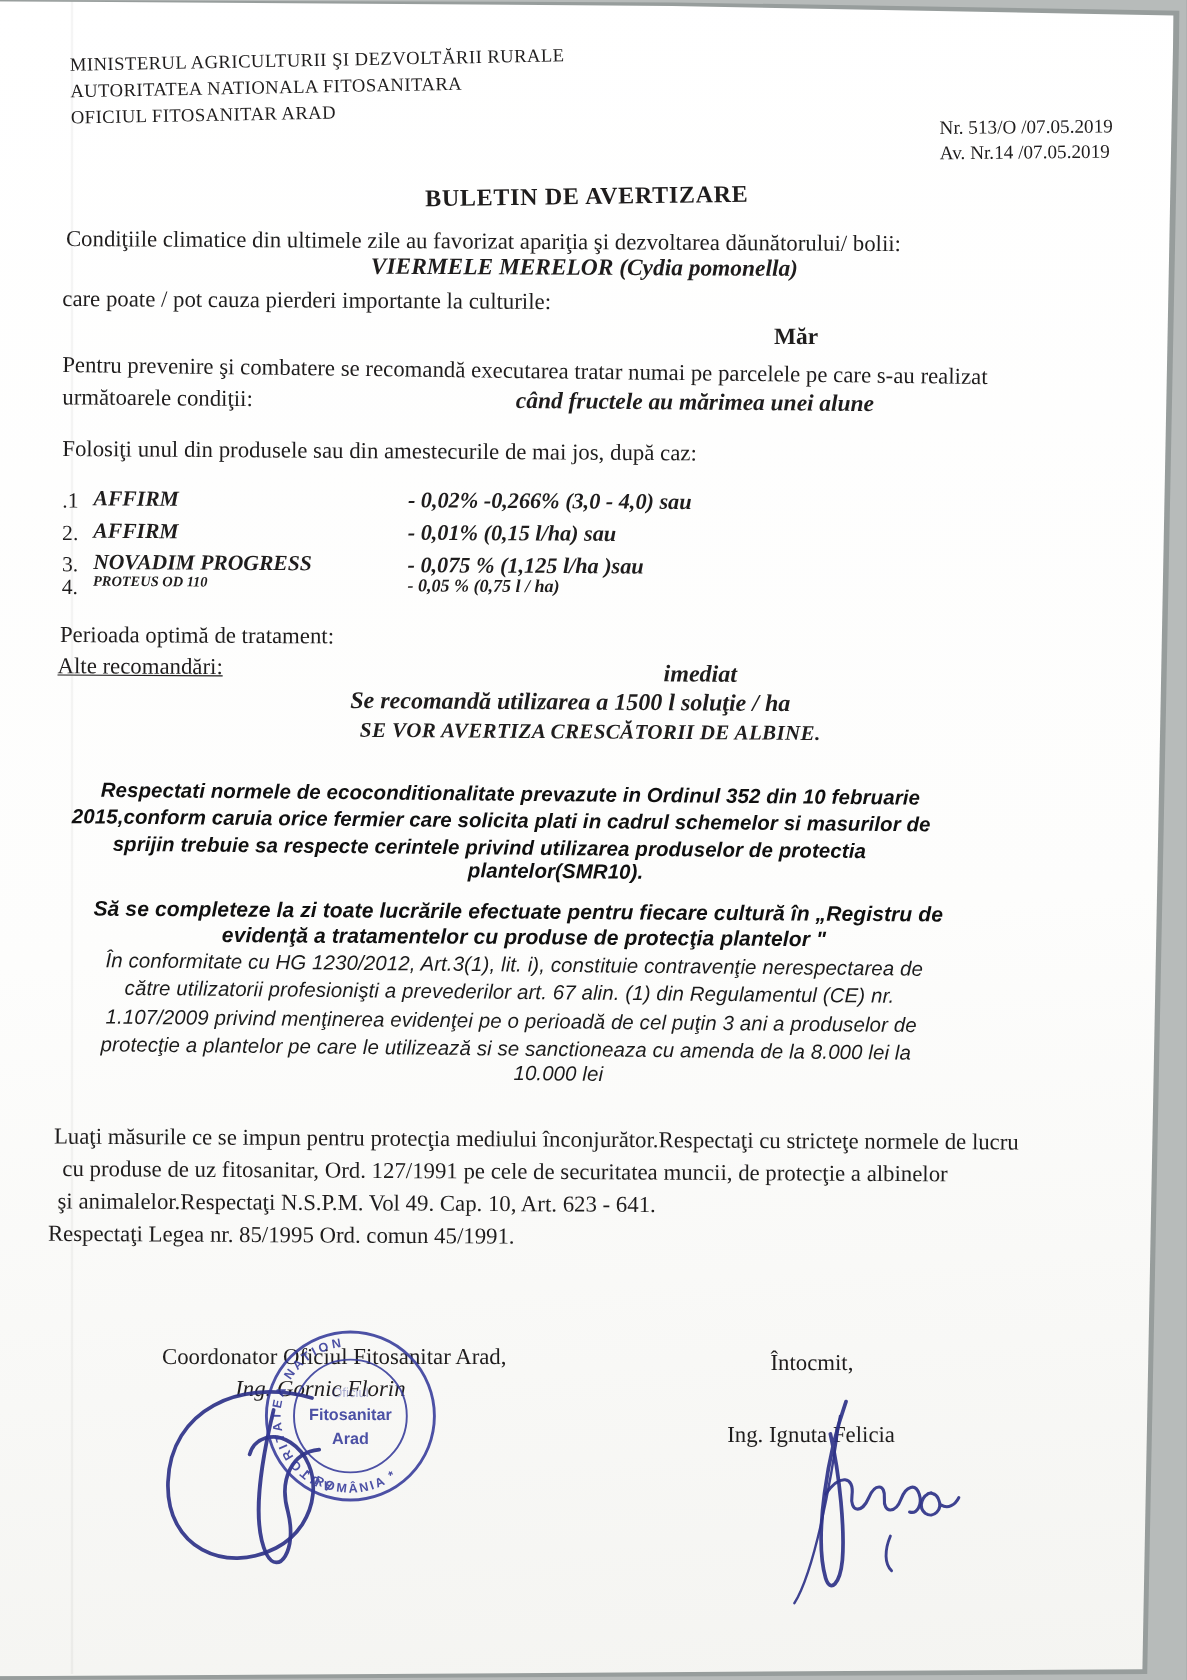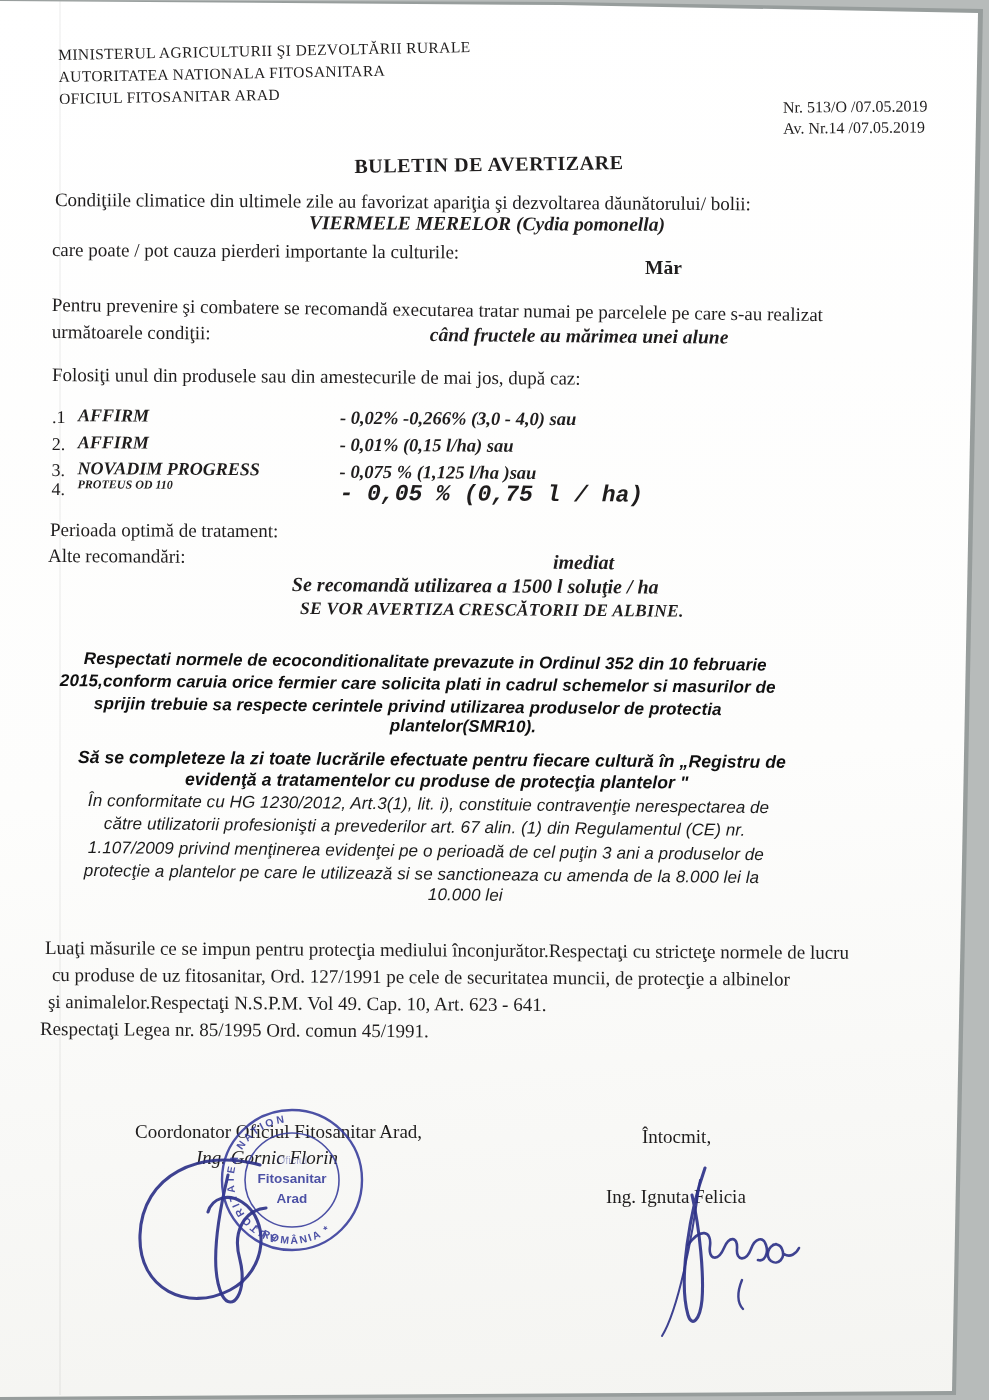--- a/index.html
+++ b/index.html
@@ -41,21 +41,21 @@
     <div class="abs" style="left:783px;top:96px;font-size:16px;line-height:21px;transform:rotate(-0.5deg);">
       <div>Nr. 513/O /07.05.2019</div>
       <div>Av. Nr.14 /07.05.2019</div>
     </div>
 
     <div class="abs b" style="left:489px;top:153px;font-size:20px;letter-spacing:0.6px;transform:translateX(-50%) rotate(-0.8deg);">BULETIN DE AVERTIZARE</div>
 
     <div class="abs body19" style="left:55px;top:189px;transform:rotate(0.35deg);transform-origin:left top;">Condiţiile climatice din ultimele zile au favorizat apariţia şi dezvoltarea dăunătorului/ bolii:</div>
     <div class="abs bi" style="left:487px;top:213px;font-size:19.5px;transform:translateX(-50%) rotate(0.3deg);">VIERMELE MERELOR (Cydia pomonella)</div>
     <div class="abs body19" style="left:52px;top:239px;transform:rotate(0.35deg);transform-origin:left top;">care poate / pot cauza pierderi importante la culturile:</div>
-    <div class="abs b" style="left:645px;top:257px;font-size:19.5px;">Măr</div>
+    <div class="abs b" style="left:645px;top:271px;font-size:19.5px;">Măr</div>
     <div class="abs body19" style="left:52px;top:294px;transform:rotate(0.75deg);transform-origin:left top;">Pentru prevenire şi combatere se recomandă executarea tratar numai pe parcelele pe care s-au realizat</div>
     <div class="abs body19" style="left:52px;top:321px;transform:rotate(0.5deg);transform-origin:left top;">următoarele condiţii:</div>
     <div class="abs bi" style="left:430px;top:324px;font-size:19.5px;transform:rotate(0.5deg);transform-origin:left top;">când fructele au mărimea unei alune</div>
 
     <div class="abs body19" style="left:52px;top:364px;transform:rotate(0.4deg);transform-origin:left top;">Folosiţi unul din produsele sau din amestecurile de mai jos, după caz:</div>
 
     <div class="abs" style="left:0;top:0;transform:rotate(0.35deg);transform-origin:55px 410px;">
       <div class="abs" style="left:52px;top:407px;font-size:18px;">
         <span>.1</span>
       </div>
@@ -65,25 +65,25 @@
       <div class="abs" style="left:52px;top:434px;font-size:18px;">2.</div>
       <div class="abs bi" style="left:78px;top:432px;font-size:18px;">AFFIRM</div>
       <div class="abs bi" style="left:340px;top:433px;font-size:18.5px;">- 0,01% (0,15 l/ha) sau</div>
 
       <div class="abs" style="left:52px;top:460px;font-size:18px;">3.</div>
       <div class="abs bi" style="left:78px;top:458px;font-size:18px;">NOVADIM PROGRESS</div>
       <div class="abs bi" style="left:340px;top:460px;font-size:18.5px;">- 0,075 % (1,125 l/ha )sau</div>
 
       <div class="abs" style="left:52px;top:479px;font-size:18px;">4.</div>
       <div class="abs bi" style="left:78px;top:477px;font-size:12px;">PROTEUS OD 110</div>
-      <div class="abs bi" style="left:340px;top:479px;font-size:23px;font-family:Liberation Mono, monospace;">- 0,05 % (0,75 l / ha)</div>
+      <div class="abs bi" style="left:340px;top:479px;font-size:15px;">- 0,05 % (0,75 l / ha)</div>
     </div>
 
     <div class="abs body19" style="left:50px;top:519px;transform:rotate(0.3deg);transform-origin:left top;">Perioada optimă de tratament:</div>
-    <div class="abs body19" style="left:48px;top:545px;transform:rotate(0.3deg);transform-origin:left top;">Alte recomandări:</div>
+    <div class="abs body19" style="left:48px;top:545px;transform:rotate(0.3deg);transform-origin:left top;text-decoration:underline;">Alte recomandări:</div>
     <div class="abs bi" style="left:553px;top:551px;font-size:20px;transform:rotate(0.4deg);">imediat</div>
     <div class="abs bi" style="left:292px;top:573px;font-size:20px;transform:rotate(0.4deg);transform-origin:left top;">Se recomandă utilizarea a 1500 l soluţie / ha</div>
     <div class="abs bi" style="left:300px;top:598px;font-size:17.5px;letter-spacing:0.3px;transform:rotate(0.4deg);transform-origin:left top;">SE VOR AVERTIZA CRESCĂTORII DE ALBINE.</div>
 
     <div class="abs sansbi" style="left:84px;top:649px;transform:rotate(0.55deg);transform-origin:left top;">Respectati normele de ecoconditionalitate prevazute in Ordinul 352 din 10 februarie</div>
     <div class="abs sansbi" style="left:60px;top:671px;transform:rotate(0.55deg);transform-origin:left top;">2015,conform   caruia orice fermier care solicita plati in cadrul schemelor si masurilor de</div>
     <div class="abs sansbi" style="left:94px;top:694px;transform:rotate(0.55deg);transform-origin:left top;">sprijin trebuie sa respecte cerintele privind utilizarea produselor de protectia</div>
     <div class="abs sansbi" style="left:390px;top:716px;transform:rotate(0.55deg);transform-origin:left top;">plantelor(SMR10).</div>
 
     <div class="abs sansbi" style="left:78px;top:747px;font-size:17.5px;transform:rotate(0.4deg);transform-origin:left top;">Să se completeze la zi toate lucrările efectuate pentru fiecare cultură în „Registru de</div>

